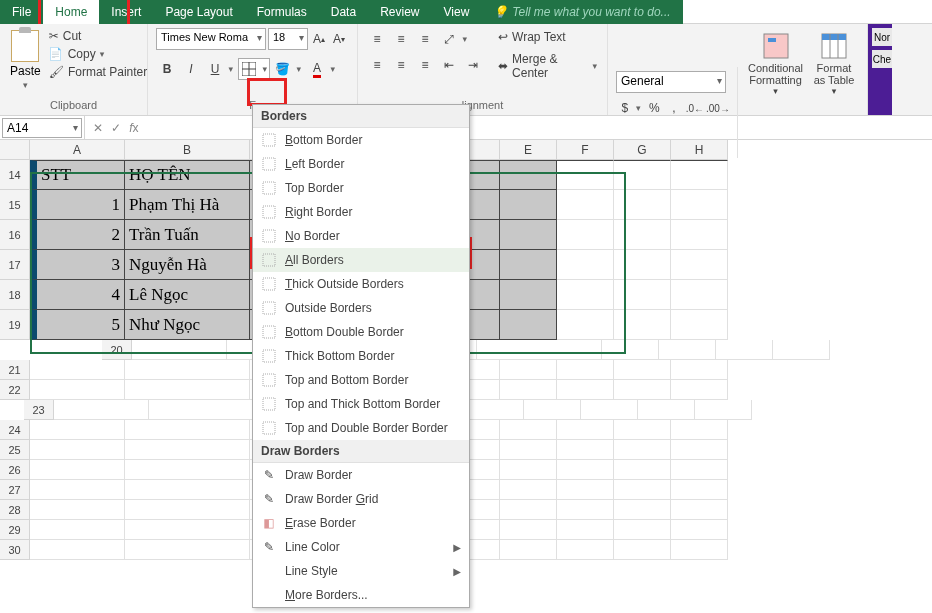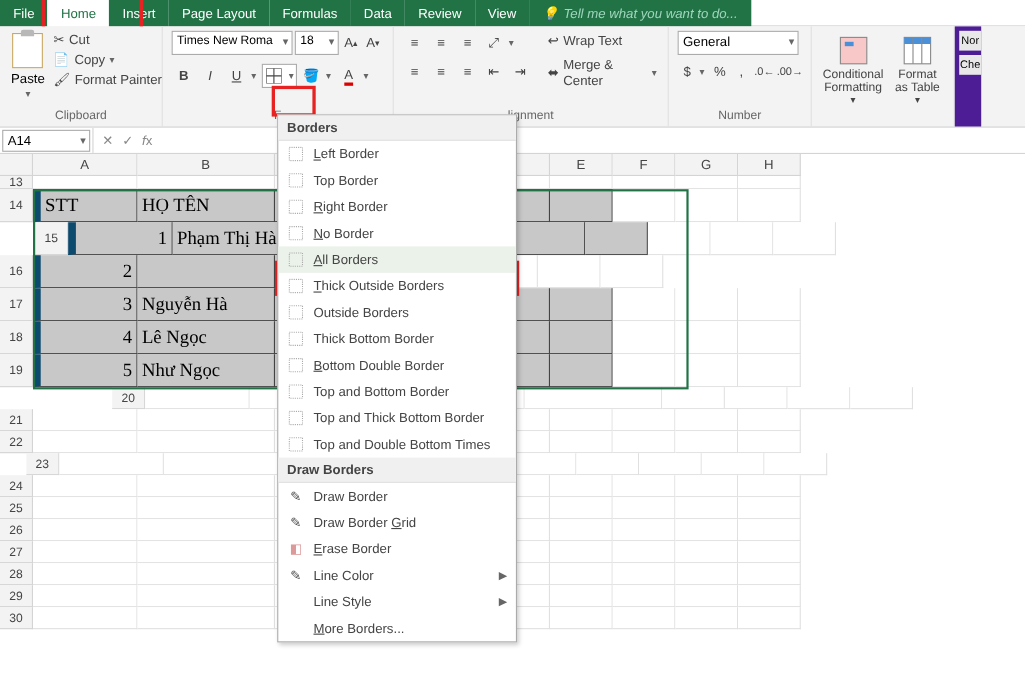--- a/index.html
+++ b/index.html
@@ -173,21 +173,21 @@
         <div class="wrap-item">
             <span>⬌</span>
             <span>Merge &amp; Center</span>
             <span style="font-size:9px;color:#666;">▾</span>
           </div>
       </div>
     </div>
     <div class="group-label">lignment</div>
   </div>
 
-  <div class="group" style="width:130px;">
+  <div class="group" style="width:130px;margin-top:43px;">
     <div>
       <div class="num-fmt">General</div>
       <div class="num-row">
         <div class="tb drop">$</div>
         <div class="tb">%</div>
         <div class="tb">,</div>
         <div class="tb">
             <span style="font-size:10px;">.0←</span>
           </div>
         <div class="tb">
@@ -252,56 +252,46 @@
         <div class="col-h" style="width: 125px;">B</div>
         <div class="col-h" style="width: 125px;">C</div>
         <div class="col-h" style="width: 125px;">D</div>
         <div class="col-h" style="width: 57px;">E</div>
         <div class="col-h" style="width: 57px;">F</div>
         <div class="col-h" style="width: 57px;">G</div>
         <div class="col-h" style="width: 57px;">H</div>
       </div>
   </div>
   <div id="rows">
-      <div class="row" style="height: 12px;">
-        <div class="row-h" style="height: 12px;">13</div>
-        <div class="cell" style="width: 95px; height: 12px;"></div>
-        <div class="cell" style="width: 125px; height: 12px;"></div>
-        <div class="cell" style="width: 125px; height: 12px;"></div>
-        <div class="cell" style="width: 125px; height: 12px;"></div>
-        <div class="cell" style="width: 57px; height: 12px;"></div>
-        <div class="cell" style="width: 57px; height: 12px;"></div>
-        <div class="cell" style="width: 57px; height: 12px;"></div>
-        <div class="cell" style="width: 57px; height: 12px;"></div>
-      </div>
       <div class="row data-row" style="height: 30px;">
         <div class="row-h" style="height: 30px;">14</div>
         <div class="cell first" style="width: 95px; height: 30px; border-top: 1px solid rgb(68, 68, 68);">STT</div>
         <div class="cell" style="width: 125px; height: 30px; border-top: 1px solid rgb(68, 68, 68);">HỌ TÊN</div>
         <div class="cell" style="width: 125px; height: 30px; border-top: 1px solid rgb(68, 68, 68);"></div>
         <div class="cell" style="width: 125px; height: 30px; border-top: 1px solid rgb(68, 68, 68);"></div>
         <div class="cell" style="width: 57px; height: 30px; border-top: 1px solid rgb(68, 68, 68);"></div>
         <div class="cell" style="width: 57px; height: 30px; background: rgb(255, 255, 255); border-right: 1px solid rgb(224, 224, 224); border-bottom: 1px solid rgb(224, 224, 224);"></div>
         <div class="cell" style="width: 57px; height: 30px; background: rgb(255, 255, 255); border-right: 1px solid rgb(224, 224, 224); border-bottom: 1px solid rgb(224, 224, 224);"></div>
         <div class="cell" style="width: 57px; height: 30px; background: rgb(255, 255, 255); border-right: 1px solid rgb(224, 224, 224); border-bottom: 1px solid rgb(224, 224, 224);"></div>
       </div>
-      <div class="row data-row" style="height: 30px; padding-left: 32px;">
+      <div class="row data-row" style="height: 30px;">
         <div class="row-h" style="height: 30px;">15</div>
         <div class="cell first numcell" style="width: 95px; height: 30px;">1</div>
         <div class="cell" style="width: 125px; height: 30px;">Phạm Thị Hà</div>
         <div class="cell" style="width: 125px; height: 30px;"></div>
         <div class="cell" style="width: 125px; height: 30px;"></div>
         <div class="cell" style="width: 57px; height: 30px;"></div>
         <div class="cell" style="width: 57px; height: 30px; background: rgb(255, 255, 255); border-right: 1px solid rgb(224, 224, 224); border-bottom: 1px solid rgb(224, 224, 224);"></div>
         <div class="cell" style="width: 57px; height: 30px; background: rgb(255, 255, 255); border-right: 1px solid rgb(224, 224, 224); border-bottom: 1px solid rgb(224, 224, 224);"></div>
         <div class="cell" style="width: 57px; height: 30px; background: rgb(255, 255, 255); border-right: 1px solid rgb(224, 224, 224); border-bottom: 1px solid rgb(224, 224, 224);"></div>
       </div>
       <div class="row data-row" style="height: 30px;">
         <div class="row-h" style="height: 30px;">16</div>
         <div class="cell first numcell" style="width: 95px; height: 30px;">2</div>
+        <div class="cell" style="width: 125px; height: 30px;">Trần Tuấn</div>
         <div class="cell" style="width: 125px; height: 30px;"></div>
         <div class="cell" style="width: 125px; height: 30px;"></div>
         <div class="cell" style="width: 57px; height: 30px;"></div>
         <div class="cell" style="width: 57px; height: 30px; background: rgb(255, 255, 255); border-right: 1px solid rgb(224, 224, 224); border-bottom: 1px solid rgb(224, 224, 224);"></div>
         <div class="cell" style="width: 57px; height: 30px; background: rgb(255, 255, 255); border-right: 1px solid rgb(224, 224, 224); border-bottom: 1px solid rgb(224, 224, 224);"></div>
         <div class="cell" style="width: 57px; height: 30px; background: rgb(255, 255, 255); border-right: 1px solid rgb(224, 224, 224); border-bottom: 1px solid rgb(224, 224, 224);"></div>
       </div>
       <div class="row data-row" style="height: 30px;">
         <div class="row-h" style="height: 30px;">17</div>
         <div class="cell first numcell" style="width: 95px; height: 30px;">3</div>
@@ -462,20 +452,28 @@
 
 <div class="dropdown" style="top:104px;left:252px;">
   <div class="dd-header">Borders</div>
   <div id="dd-items1">
       <div class="dd-item">
         <span class="dd-icon">
           <svg width="14" height="14">
             <rect x="1" y="1" width="12" height="12" fill="none" stroke="#aaa" stroke-dasharray="1,1"></rect>
           </svg>
         </span>
+        <span><span class="u-line">B</span>ottom Border</span>
+      </div>
+      <div class="dd-item">
+        <span class="dd-icon">
+          <svg width="14" height="14">
+            <rect x="1" y="1" width="12" height="12" fill="none" stroke="#aaa" stroke-dasharray="1,1"></rect>
+          </svg>
+        </span>
         <span><span class="u-line">L</span>eft Border</span>
       </div>
       <div class="dd-item">
         <span class="dd-icon">
           <svg width="14" height="14">
             <rect x="1" y="1" width="12" height="12" fill="none" stroke="#aaa" stroke-dasharray="1,1"></rect>
           </svg>
         </span>
         <span>Top Border</span>
       </div>
@@ -518,53 +516,53 @@
           </svg>
         </span>
         <span>Outside Borders</span>
       </div>
       <div class="dd-item">
         <span class="dd-icon">
           <svg width="14" height="14">
             <rect x="1" y="1" width="12" height="12" fill="none" stroke="#aaa" stroke-dasharray="1,1"></rect>
           </svg>
         </span>
+        <span><span class="u-line">B</span>ottom Double Border</span>
+      </div>
+      <div class="dd-item">
+        <span class="dd-icon">
+          <svg width="14" height="14">
+            <rect x="1" y="1" width="12" height="12" fill="none" stroke="#aaa" stroke-dasharray="1,1"></rect>
+          </svg>
+        </span>
         <span>Thick Bottom Border</span>
       </div>
       <div class="dd-item">
         <span class="dd-icon">
           <svg width="14" height="14">
             <rect x="1" y="1" width="12" height="12" fill="none" stroke="#aaa" stroke-dasharray="1,1"></rect>
           </svg>
         </span>
-        <span><span class="u-line">B</span>ottom Double Border</span>
-      </div>
-      <div class="dd-item">
-        <span class="dd-icon">
-          <svg width="14" height="14">
-            <rect x="1" y="1" width="12" height="12" fill="none" stroke="#aaa" stroke-dasharray="1,1"></rect>
-          </svg>
-        </span>
         <span>Top and Bottom Border</span>
       </div>
       <div class="dd-item">
         <span class="dd-icon">
           <svg width="14" height="14">
             <rect x="1" y="1" width="12" height="12" fill="none" stroke="#aaa" stroke-dasharray="1,1"></rect>
           </svg>
         </span>
         <span>Top and Thick Bottom Border</span>
       </div>
       <div class="dd-item">
         <span class="dd-icon">
           <svg width="14" height="14">
             <rect x="1" y="1" width="12" height="12" fill="none" stroke="#aaa" stroke-dasharray="1,1"></rect>
           </svg>
         </span>
-        <span>Top and Double Bottom Times</span>
+        <span>Top and Double Border Border</span>
       </div>
     </div>
   <div class="dd-header">Draw Borders</div>
   <div id="dd-items2">
       <div class="dd-item">
         <span class="dd-icon">✎</span>
         <span>Draw Border</span>
       </div>
       <div class="dd-item">
         <span class="dd-icon">✎</span>

